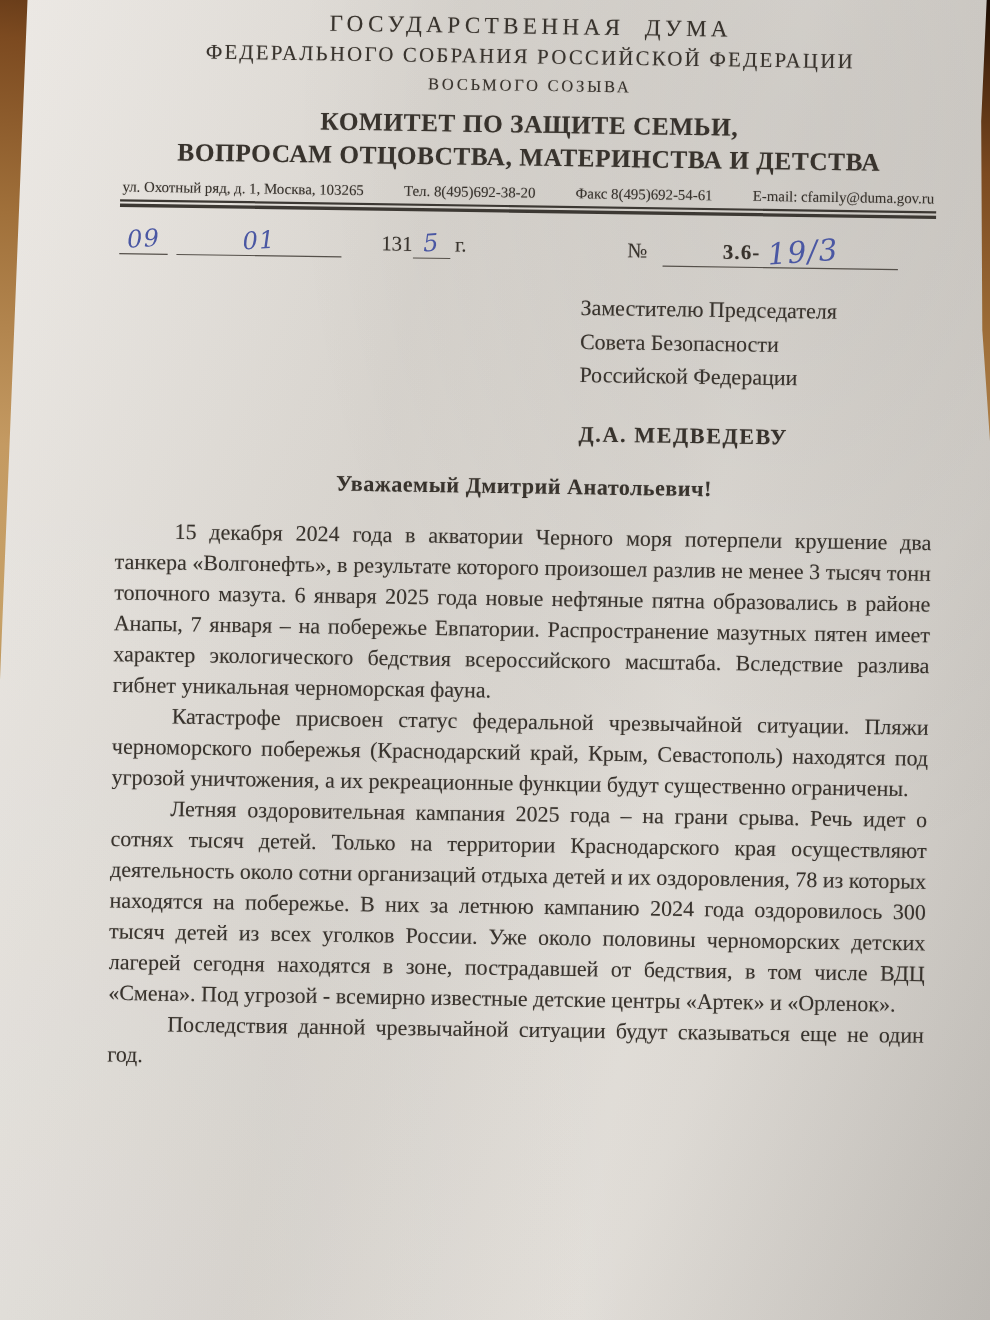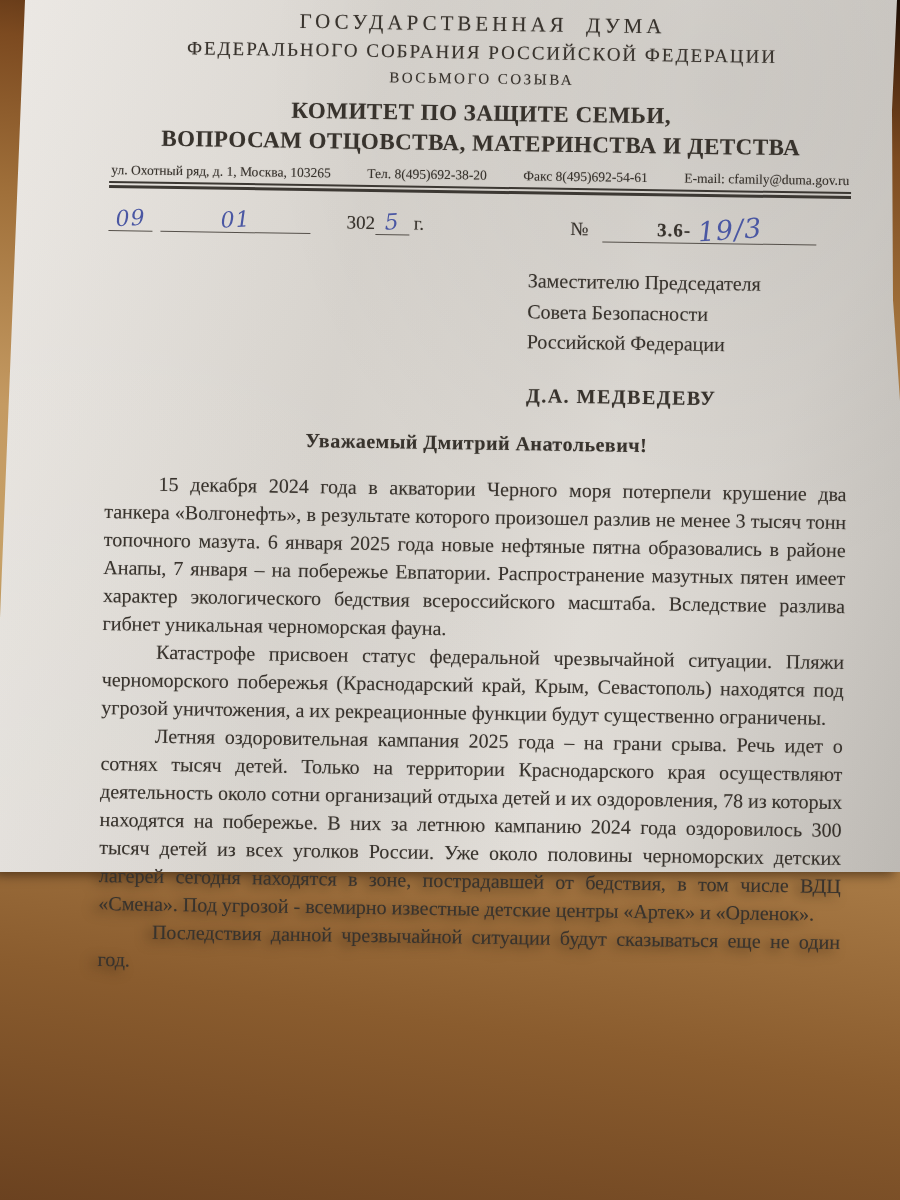--- a/index.html
+++ b/index.html
@@ -6,21 +6,21 @@
   body {
     width: 900px; height: 1200px; overflow: hidden; position: relative;
     font-family: "Liberation Serif", serif;
     
     background: linear-gradient(188deg,
       #190b03 0%, #4e2a10 5%, #7c4a20 12%, #a0703a 24%,
       #c49a62 40%, #c7a167 52%, #a87a45 66%, #8a5c2e 82%, #6b4220 100%);
   }
 
   .paper {
-    position: absolute; left: 0; top: 0; width: 900px; height: 872px;
+    position: absolute; left: 0; top: 0; width: 900px; height: 1200px;
     background: linear-gradient(115deg, #e9e5e0 0%, #e1ddd7 30%, #dbd7d1 55%, #dfdbd5 75%, #d2cec8 100%);
     clip-path: polygon(25px 0, 897px 0, 892px 110px, 893px 300px, 902px 430px, 902px 1200px, 0 1200px, 0 618px);
     filter: drop-shadow(-6px 3px 6px rgba(25,12,4,0.55));
   }
   .paper-texture {
     position: absolute; inset: 0;
     background:
       radial-gradient(ellipse at 80% 10%, rgba(0,0,0,0.07), rgba(0,0,0,0) 45%),
       radial-gradient(ellipse at 0% 100%, rgba(255,255,255,0.10), rgba(0,0,0,0) 50%),
       linear-gradient(100deg, rgba(255,255,255,0.16) 0%, rgba(0,0,0,0.04) 38%, rgba(255,255,255,0.07) 66%, rgba(0,0,0,0.10) 100%);
@@ -92,21 +92,21 @@
         <span>ул. Охотный ряд, д. 1, Москва, 103265</span>
         <span>Тел. 8(495)692-38-20</span>
         <span>Факс 8(495)692-54-61</span>
         <span>E-mail: cfamily@duma.gov.ru</span>
       </div>
       <div class="header-rule"></div>
     </div>
 
     <div class="dateline">
       <div>
-        <span class="fld w40"><span class="hand">09</span></span><span class="fld w150"><span class="hand">01</span></span><span class="year-group"><span>302</span><span class="fld w34"><span class="hand">5</span></span>
+        <span class="fld w40"><span class="hand">09</span></span><span class="fld w150"><span class="hand">01</span></span><span class="year-group"><span>131</span><span class="fld w34"><span class="hand">5</span></span>
           <span>г.</span></span>
       </div>
       <div class="num-group">
         <span class="num-label">№</span><span class="fld w215"><span class="num-printed">3.6-</span><span class="hand big">19/3</span></span>
       </div>
     </div>
 
     <div class="recipient">
       <div>Заместителю Председателя</div>
       <div>Совета Безопасности</div>

